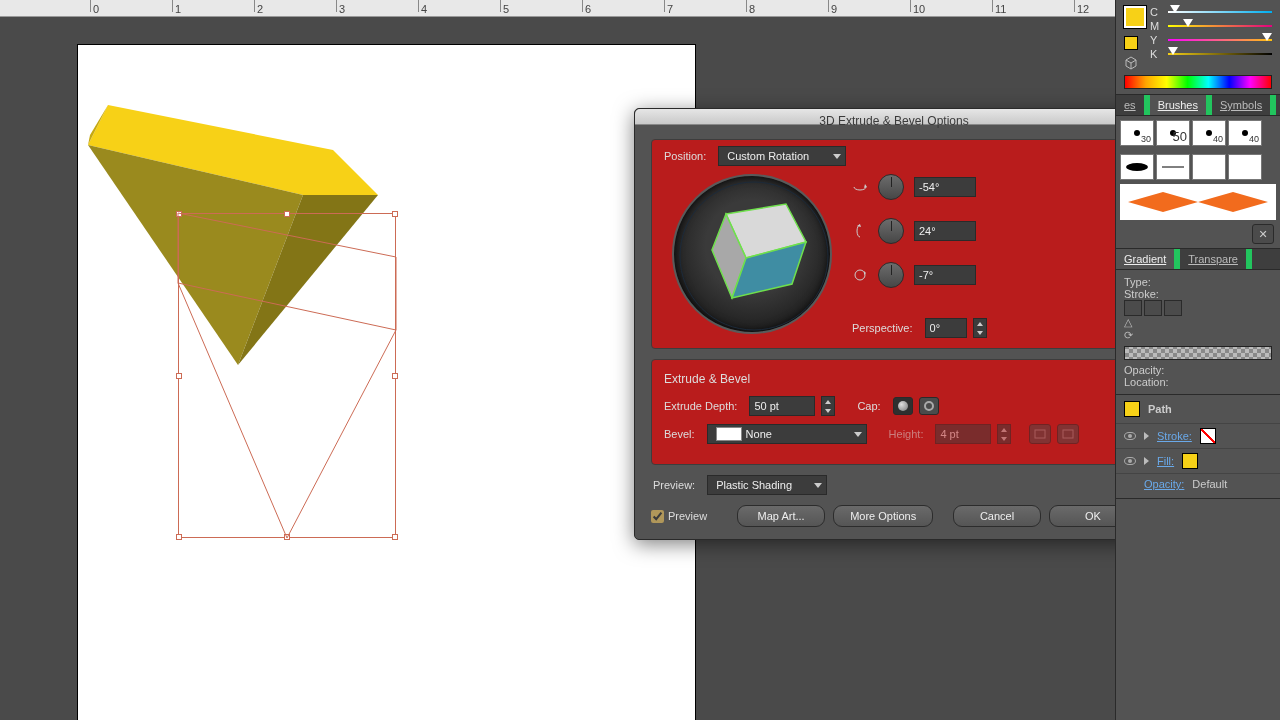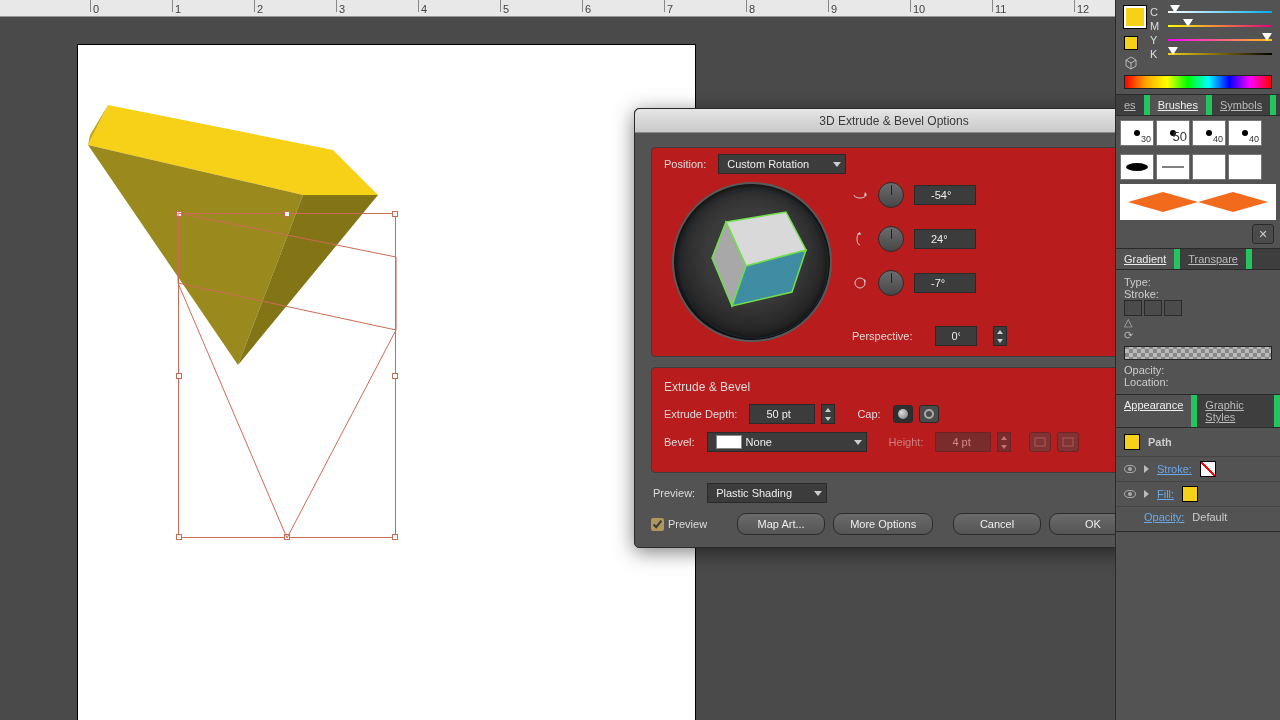--- a/index.html
+++ b/index.html
@@ -17,27 +17,27 @@
 
 
 .selbox { position:absolute; border:1px solid #cc6b55; }
 .selbox .h { position:absolute; width:6px; height:6px; background:#fff; border:1px solid #cc6b55; }
 .selbox .h.tl{left:-3px;top:-3px}.selbox .h.tm{left:calc(50% - 3px);top:-3px}.selbox .h.tr{right:-3px;top:-3px}
 .selbox .h.ml{left:-3px;top:calc(50% - 3px)}.selbox .h.mr{right:-3px;top:calc(50% - 3px)}
 .selbox .h.bl{left:-3px;bottom:-3px}.selbox .h.bm{left:calc(50% - 3px);bottom:-3px}.selbox .h.br{right:-3px;bottom:-3px}
 
 
 .dialog { position:absolute; left:634px; top:108px; width:520px; background:#535353; border:1px solid #2a2a2a; box-shadow:0 4px 20px rgba(0,0,0,.5); border-radius:5px; }
-.dialog .titlebar { height:24px; background:linear-gradient(#e6e6e6,#c9c9c9); border-radius:5px 5px 0 0; text-align:center; line-height:24px; color:#3a3a3a; font-size:12px; border-bottom:1px solid #888; }
+.dialog .titlebar { height:16px; background:linear-gradient(#e6e6e6,#c9c9c9); border-radius:5px 5px 0 0; text-align:center; line-height:24px; color:#3a3a3a; font-size:12px; border-bottom:1px solid #888; }
 .dialog .body { padding:14px 16px 12px; color:#ddd; }
 .dialog .section { border:1px solid #3d3d3d; border-radius:4px; padding:12px; margin-bottom:10px; background:#b91c1c; position:relative; }
 .dialog .section.first { padding-top:6px; }
 .dialog label.fld { color:#ddd; margin-right:6px; }
 .dialog .row { display:flex; align-items:center; gap:6px; margin-bottom:8px; }
-.dialog select,.dialog .dd,.dialog input[type=text] { background:#3c3c3c; border:1px solid #2a2a2a; color:#eee; height:20px; padding:0 16px; }
+.dialog select,.dialog .dd,.dialog input[type=text] { background:#3c3c3c; border:1px solid #2a2a2a; color:#eee; height:20px; padding:0 4px; }
 .dialog .dd { display:flex; align-items:center; justify-content:space-between; padding:0 4px 0 8px; min-width:110px; }
 .dialog .dd .caret { width:0;height:0;border-left:4px solid transparent;border-right:4px solid transparent;border-top:5px solid #ccc; }
 .dialog .numfield { width:62px; text-align:left; }
 .dialog .btnrow { display:flex; align-items:center; gap:8px; padding:8px 0 0; }
 .dialog .btn { background:linear-gradient(#6a6a6a,#555); border:1px solid #2c2c2c; color:#eee; height:22px; padding:0 16px; border-radius:9px; display:inline-flex; align-items:center; justify-content:center; }
 .dialog .btn.wide{min-width:88px;}
 .dialog .spacer{flex:1}
 .dialog .chk { display:flex; align-items:center; gap:4px; }
 .dialog .chk input{accent-color:#b0975a}
 .dialog .seclabel { color:#ddd; margin-bottom:10px; display:block; font-size:12px; }
@@ -45,21 +45,21 @@
 
 .cubewrap { width:160px; height:160px; border-radius:50%; background:radial-gradient(circle at 50% 45%, #3a3a3a 40%, #222 70%, #000 100%); position:relative; margin:4px 0 0 8px; border:2px solid #5a5a5a; box-shadow:inset 0 0 10px #000; }
 .cubewrap svg{position:absolute;left:0;top:0}
 
 
 .rotrows { position:absolute; left:200px; top:34px; }
 .rotrows .rr { display:flex; align-items:center; gap:10px; margin-bottom:18px; }
 .rotrows .ricon { width:16px; height:16px; display:flex; align-items:center; justify-content:center; color:#ccc; }
 .rotrows .dial { width:26px; height:26px; border-radius:50%; background:linear-gradient(#6c6c6c,#474747); border:1px solid #2b2b2b; position:relative; }
 .rotrows .dial::after { content:""; position:absolute; left:50%; top:2px; width:1px; height:10px; background:#222; }
-.perspective-row{ position:absolute; left:200px; top:178px; display:flex; align-items:center; gap:16px;}
+.perspective-row{ position:absolute; left:200px; top:178px; display:flex; align-items:center; gap:6px;}
 .stepper{ width:14px; height:20px; background:#3c3c3c; border:1px solid #2a2a2a; display:flex; flex-direction:column; }
 .stepper div{flex:1;display:flex;align-items:center;justify-content:center}
 .stepper .caret-up{width:0;height:0;border-left:3px solid transparent;border-right:3px solid transparent;border-bottom:4px solid #ccc}
 .stepper .caret-dn{width:0;height:0;border-left:3px solid transparent;border-right:3px solid transparent;border-top:4px solid #ccc}
 
 .capbtn{width:20px;height:18px;border:1px solid #2a2a2a;border-radius:3px;background:#4b4b4b;display:inline-flex;align-items:center;justify-content:center}
 .capbtn.active{background:#2f2f2f}
 .capbtn .dot{width:10px;height:10px;border-radius:50%;background:radial-gradient(circle at 35% 35%,#ddd,#777);}
 .capbtn .donut{width:10px;height:10px;border-radius:50%;border:2px solid #aaa}
 
@@ -441,24 +441,20 @@
       </div>
       <div class="row"><span style="color:#bbb">△</span><div class="dd" style="flex:1"><span></span><span class="caret"></span></div></div>
       <div class="row"><span style="color:#bbb">⟳</span><div class="dd" style="flex:1"><span></span><span class="caret"></span></div></div>
       <div style="height:14px;background:repeating-conic-gradient(#888 0 25%,#bbb 0 50%) 0/8px 8px;border:1px solid #222;margin:4px 0"></div>
       <div class="row"><label class="fld">Opacity:</label></div>
       <div class="row"><label class="fld">Location:</label></div>
     </div>
   </div>
 
   <div class="panel">
-    <div class="ptabs">
-      <div class="tab active">Appearance</div>
-      <div class="tab">Graphic Styles</div>
-    </div>
     <div class="pbody" style="padding:0">
       <div class="approw" style="padding:6px 8px">
         <span class="swatch" id="appFillSwatch" style="width: 16px; height: 16px; background: rgb(247, 209, 23);"></span>
         <span style="font-weight:bold">Path</span>
       </div>
       <div class="approw" style="padding:4px 8px">
         <span class="eye"></span>
         <span class="tri"></span>
         <span class="underline">Stroke:</span>
         <span class="swatch" style="width:16px;height:16px;background:#fff;position:relative">

